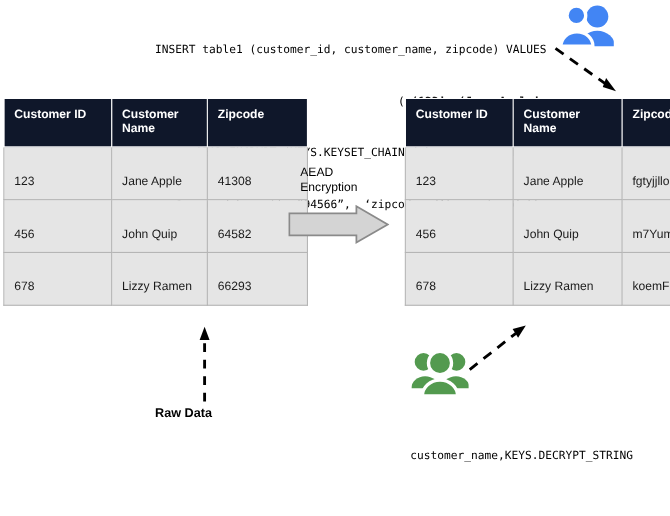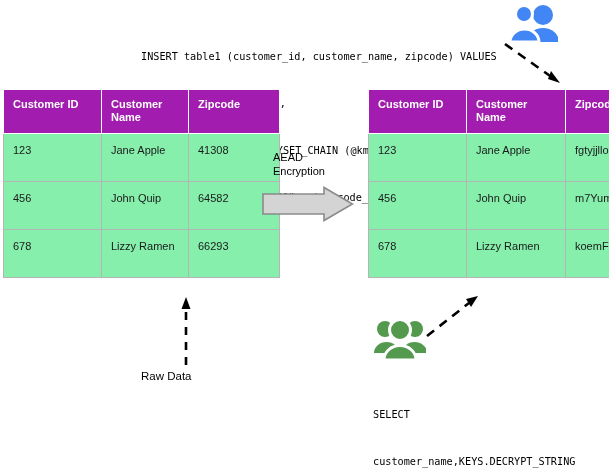--- a/index.html
+++ b/index.html
@@ -20,60 +20,60 @@
   .sql-block {
     position: absolute;
     font-family: "DejaVu Sans Mono", monospace;
     font-size: 10.2px;
     line-height: 15.6px;
     color: #000000;
     white-space: pre;
   }
   #insert-statement {
     left: 141px;
-    top: 18px;
-    text-align: left;
+    top: 7px;
+    text-align: right;
   }
   #insert-statement .ln { display: block; }
   #insert-statement .ln2 { padding-left: 10px; }
   #insert-statement .ln3 { padding-left: 7px; }
   .bold { font-weight: bold; }
 
   #select-statement {
     left: 373px;
     top: 376px;
   }
   #select-statement .ln { display: block; }
 
   
   .data-table {
     position: absolute;
     border-collapse: collapse;
     table-layout: fixed;
   }
   .data-table th {
-    background: #a21caf;
+    background: #0f172a;
     color: #ffffff;
     font-size: 11px;
     font-weight: bold;
     text-align: left;
     vertical-align: top;
     padding: 8px 9px 9px 9px;
     border: 1px solid #ffffff;
     line-height: 13px;
   }
   .data-table td {
     font-size: 11px;
     color: #1a1a1a;
     text-align: left;
     vertical-align: top;
-    padding: 9px 9px 9px 9px;
+    padding: 24px 9px 9px 9px;
     border: 1px solid #b5b5b5;
     line-height: 14px;
-    background: #86efac;
+    background: #e5e5e5;
   }
 
   #table-raw { left: 3px; top: 89px; width: 219px; }
   #table-raw .c1 { width: 79px; }
   #table-raw .c2 { width: 68px; }
   #table-raw .c3 { width: 72px; }
   #table-raw tbody tr { height: 48px; }
   #table-raw thead tr { height: 44px; }
 
   #table-enc { left: 368px; top: 89px; width: 239px; }
@@ -101,21 +101,21 @@
     width: 92px;
     height: 36px;
   }
 
   
   #raw-data-label {
     position: absolute;
     left: 141px;
     top: 370px;
     font-size: 11.5px;
-    font-weight: normal;
+    font-weight: bold;
     color: #000000;
   }
 
   
   #people-blue {
     position: absolute;
     left: 510px;
     top: 2px;
     width: 48px;
     height: 42px;
@@ -220,21 +220,20 @@
       <td class="c1">678</td>
       <td class="c2">Lizzy Ramen</td>
       <td class="c3">koemF5ter=</td>
     </tr>
   </tbody>
 </table>
 
 <div id="raw-data-label">Raw Data</div>
 
 <div class="sql-block" id="select-statement">
-  <span class="ln">SELECT</span>
   <span class="ln">customer_name,KEYS.DECRYPT_STRING</span>
   
   
   
   
 </div>
 
 <svg id="arrow-layer" viewBox="0 0 609 469">
 
   <g>

